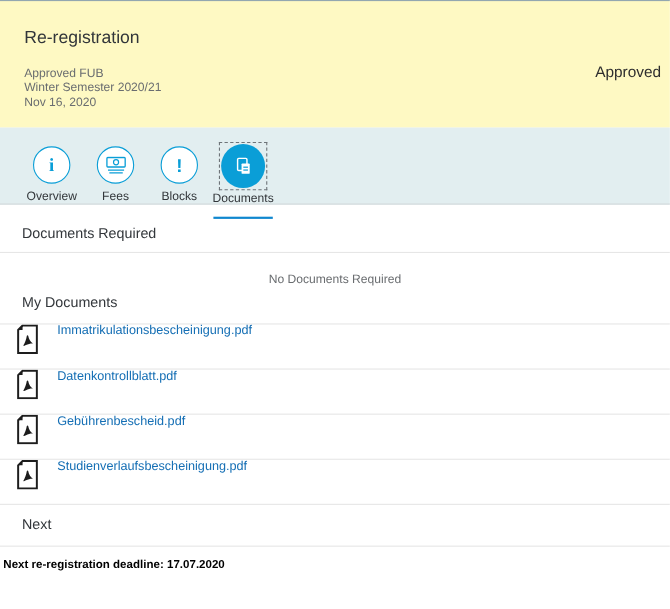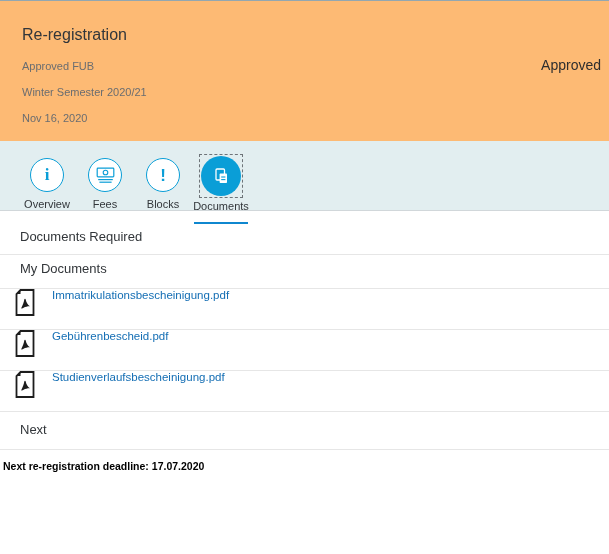--- a/index.html
+++ b/index.html
@@ -5,30 +5,30 @@
   html,body { margin:0; padding:0; }
   body {
     width:609px; height:554px; background:#ffffff;
     font-family:"Liberation Sans", sans-serif;
     overflow:hidden; position:relative;
     -webkit-font-smoothing:antialiased;
   }
 
   
   .hdr {
-    background:#fdba74;
+    background:#fef9c3;
     border-top:1px solid #93a7b0;
     padding:24px 6px 16px 22px;
     box-sizing:border-box;
   }
   .hdr-title { font-size:16px; font-weight:400; color:#32363a; margin:0; line-height:19px; }
   .hdr-row { display:flex; justify-content:space-between; align-items:baseline; margin-top:13px; }
   .hdr-sub { font-size:11px; color:#6a6d70; line-height:13px; }
   .hdr-status { font-size:14px; font-weight:400; color:#2e2e2e; padding-right:2px; }
-  .mt13 { margin-top:13px; }
+  .mt13 { }
 
   
   .tabstrip {
     background:#e2eef0;
     border-bottom:1px solid #d1d7da;
     height:56px;
     padding:13px 0 0 18px;
     display:flex;
     box-sizing:content-box;
     position:relative;
@@ -133,33 +133,42 @@
     <span class="tab-label">Documents</span>
     <div class="tab-underline"></div>
   </div>
 </nav>
 
 <main>
 
   <h2 class="section-title" style="">Documents Required</h2>
   <div class="divider"></div>
 
+  <div class="empty-msg">No Documents Required</div>
 
   <h2 class="section-title mt14" style="margin-top:6px">My Documents</h2>
   <div class="divider" style="margin-top:12px"></div>
 
   <div class="file-row">
     <svg class="pdf-ic" viewBox="0 0 22 27">
       <path d="M6.5 1 H19.5 V26 H2.5 V5 Z" fill="none" stroke="#1d1d1d" stroke-width="1.8" stroke-linejoin="miter"></path>
       <path d="M6.5 1 L6.5 5 L2.5 5 Z" fill="#1d1d1d"></path>
       <path d="M7.2 19.2 C8.6 16.6 10 13 10.3 10.6 C10.4 9.6 11.5 9.5 11.7 10.5 C12.2 13.2 13.6 15.8 15.9 17.2 C14 17.1 11.5 17.6 9.6 18.7 C8.7 19.2 7.8 19.8 7.2 19.2 Z" fill="#1d1d1d"></path>
     </svg>
     <a class="file-link">Immatrikulationsbescheinigung.pdf</a>
   </div>
 
+  <div class="file-row">
+    <svg class="pdf-ic" viewBox="0 0 22 27">
+      <path d="M6.5 1 H19.5 V26 H2.5 V5 Z" fill="none" stroke="#1d1d1d" stroke-width="1.8" stroke-linejoin="miter"></path>
+      <path d="M6.5 1 L6.5 5 L2.5 5 Z" fill="#1d1d1d"></path>
+      <path d="M7.2 19.2 C8.6 16.6 10 13 10.3 10.6 C10.4 9.6 11.5 9.5 11.7 10.5 C12.2 13.2 13.6 15.8 15.9 17.2 C14 17.1 11.5 17.6 9.6 18.7 C8.7 19.2 7.8 19.8 7.2 19.2 Z" fill="#1d1d1d"></path>
+    </svg>
+    <a class="file-link">Datenkontrollblatt.pdf</a>
+  </div>
 
   <div class="file-row">
     <svg class="pdf-ic" viewBox="0 0 22 27">
       <path d="M6.5 1 H19.5 V26 H2.5 V5 Z" fill="none" stroke="#1d1d1d" stroke-width="1.8" stroke-linejoin="miter"></path>
       <path d="M6.5 1 L6.5 5 L2.5 5 Z" fill="#1d1d1d"></path>
       <path d="M7.2 19.2 C8.6 16.6 10 13 10.3 10.6 C10.4 9.6 11.5 9.5 11.7 10.5 C12.2 13.2 13.6 15.8 15.9 17.2 C14 17.1 11.5 17.6 9.6 18.7 C8.7 19.2 7.8 19.8 7.2 19.2 Z" fill="#1d1d1d"></path>
     </svg>
     <a class="file-link">Gebührenbescheid.pdf</a>
   </div>
 

